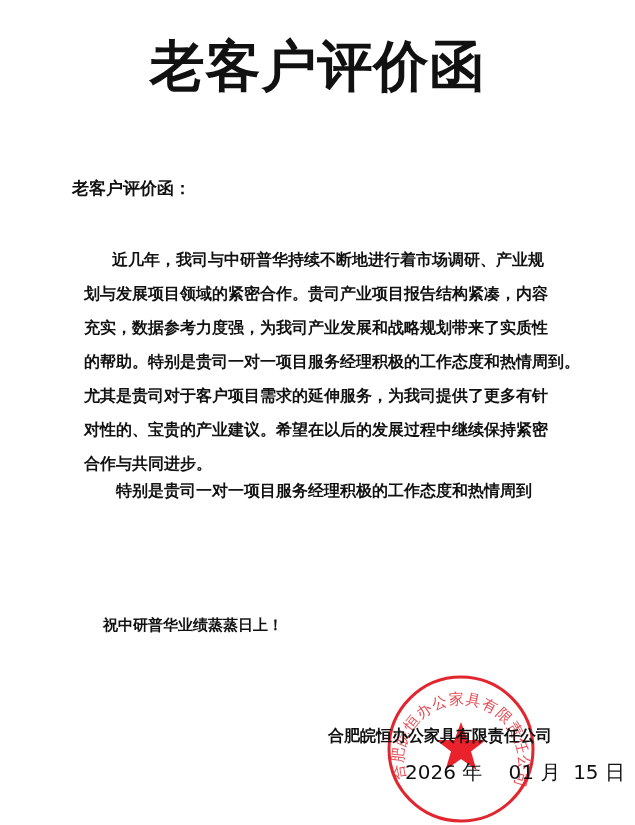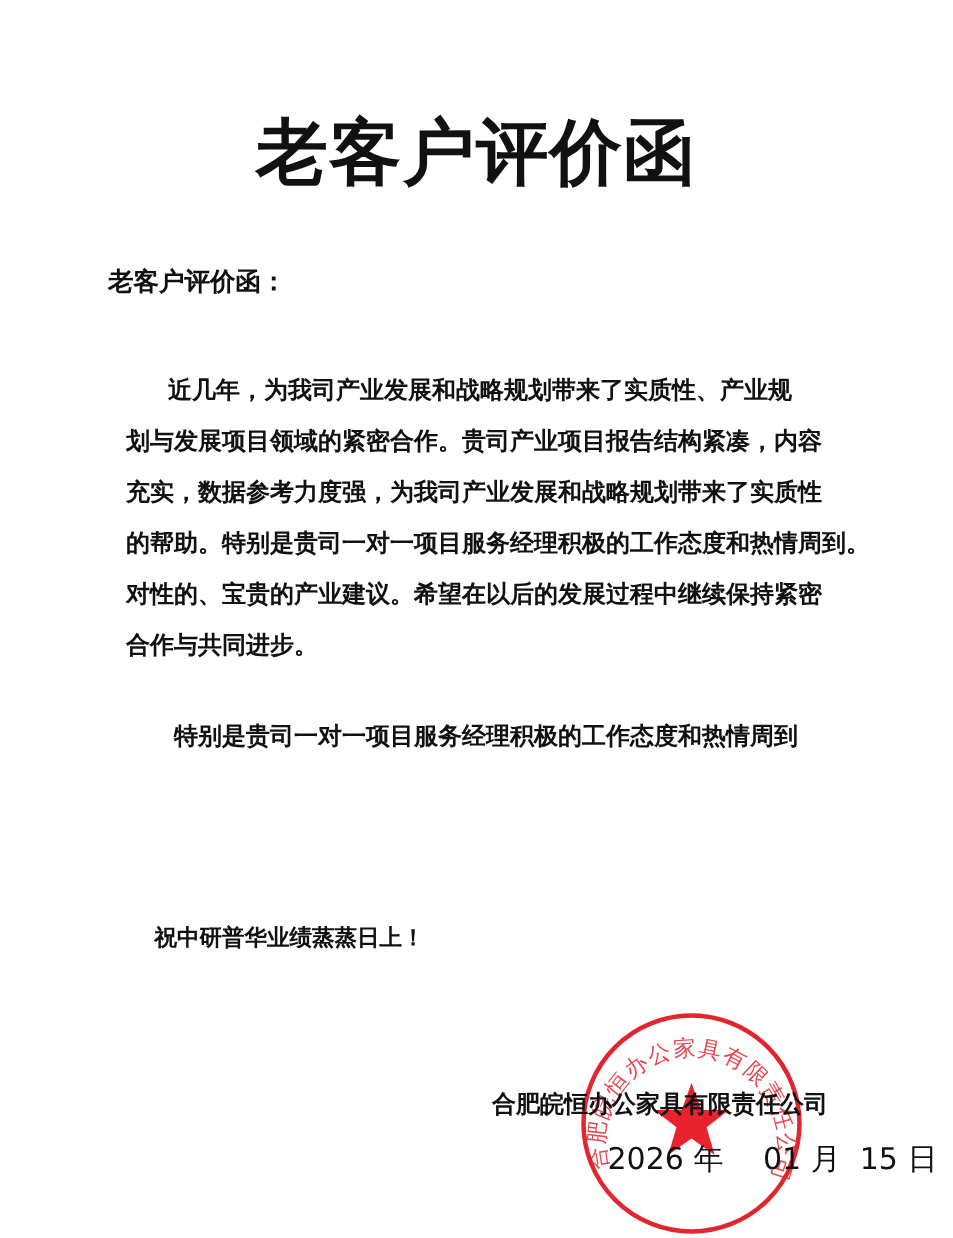--- a/index.html
+++ b/index.html
@@ -1,41 +1,42 @@
 <!DOCTYPE html>
 <html><head>
   <meta charset="utf-8">
   <style>
     html, body { margin:0; padding:0; background:#ffffff; }
     body { width:635px; height:825px; position:relative; overflow:hidden;
            font-family:"DejaVu Sans","Liberation Sans",sans-serif; color:#111; }
     .title { position:absolute; left:0; top:38px; width:635px; text-align:center;
-             font-size:48px; font-weight:bold; letter-spacing:1px; line-height:56px;margin-top:36px; }
+             font-size:55px; font-weight:bold; letter-spacing:1px; line-height:56px; }
     .salutation { position:absolute; left:72px; top:176px; font-size:17px; font-weight:bold; line-height:24px; }
     .para { position:absolute; left:84px; width:500px; font-size:16px; font-weight:bold; line-height:34px; }
     .para .line { display:block; white-space:nowrap; height:34px; }
     .p1 { top:243px; }
     .p2 { top:474px; }
     .wish { position:absolute; left:103px; top:613px; font-size:15px; font-weight:bold; line-height:24px; }
     .signer { position:absolute; left:328px; top:724px; font-size:16px; font-weight:bold; line-height:24px; z-index:2; }
     .date { position:absolute; left:405px; top:760px; font-size:20px; font-weight:normal; line-height:24px; z-index:2; white-space:pre; }
     .stamp { position:absolute; left:385px; top:673px; width:152px; height:152px; z-index:1; opacity:0.92; }
   </style>
 </head>
 <body>
 
 <div class="title">老客户评价函</div>
 
 <div class="salutation">老客户评价函：</div>
 
 <div class="para p1">
-  <span class="line" style="margin-left:-4px">　　近几年，为我司产业发展和战略规划带来了实质性、产业规</span>
+  <span class="line" style="margin-left:-4px">　　近几年，我司与中研普华持续不断地进行着市场调研、产业规</span>
   <span class="line">划与发展项目领域的紧密合作。贵司产业项目报告结构紧凑，内容</span>
   <span class="line">充实，数据参考力度强，为我司产业发展和战略规划带来了实质性</span>
   <span class="line">的帮助。特别是贵司一对一项目服务经理积极的工作态度和热情周到。</span>
+  <span class="line">尤其是贵司对于客户项目需求的延伸服务，为我司提供了更多有针</span>
   <span class="line">对性的、宝贵的产业建议。希望在以后的发展过程中继续保持紧密</span>
   <span class="line">合作与共同进步。</span>
 </div>
 
 <div class="para p2">
   <span class="line">　　特别是贵司一对一项目服务经理积极的工作态度和热情周到</span>
 </div>
 
 <div class="wish">祝中研普华业绩蒸蒸日上！</div>
 

